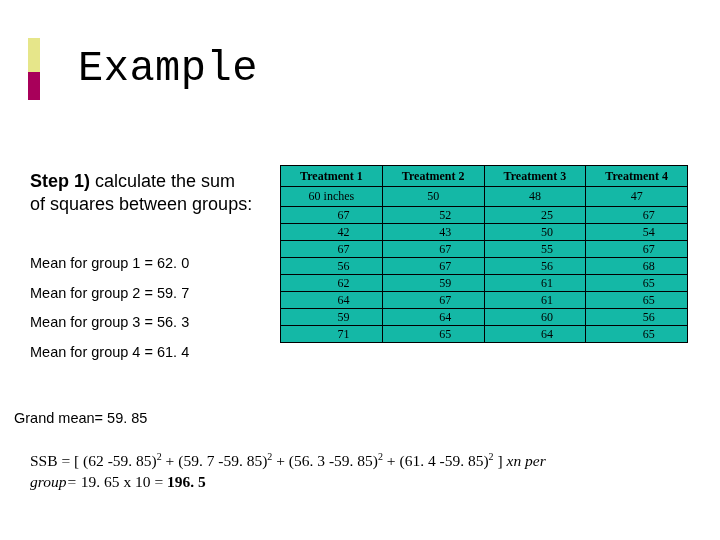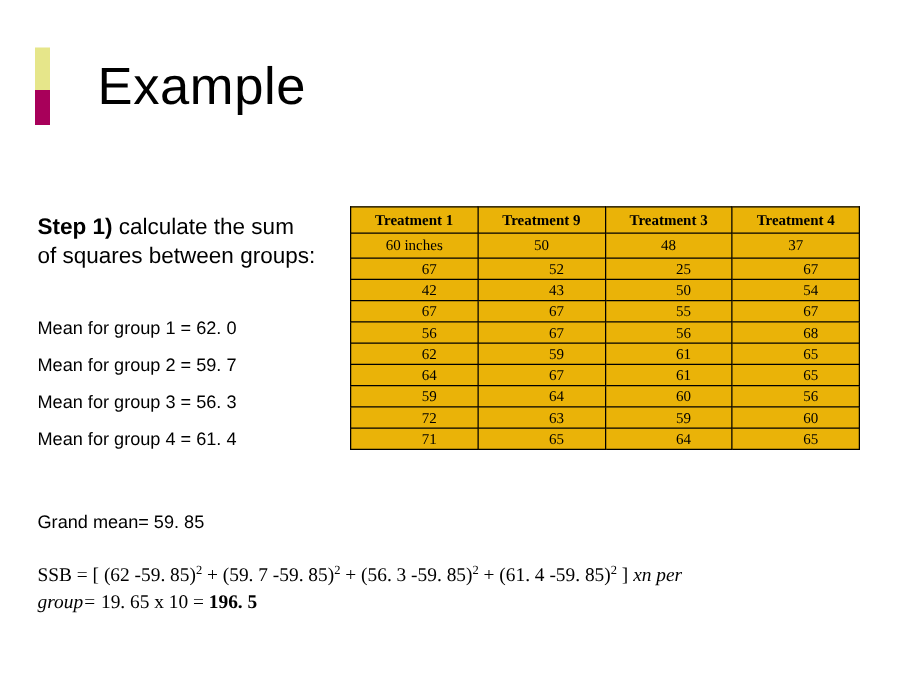--- a/index.html
+++ b/index.html
@@ -2,31 +2,31 @@
 <html><head>
 <meta charset="utf-8">
 <style>
   * { box-sizing: border-box; }
   html, body { margin:0; padding:0; width:720px; height:540px; background:#fff; font-family: Verdana, Arial, sans-serif; color:#000; }
   .slide { position:relative; width:720px; height:540px; }
   .title-area { position:absolute; left:28px; top:38px; display:flex; align-items:center; }
   .title-accent { width:12px; height:62px; display:inline-block; }
   .title-accent .top { display:block; width:12px; height:34px; background:#e6e68a; }
   .title-accent .bot { display:block; width:12px; height:28px; background:#a8005a; }
-  .title-text { font-family: Liberation Sans, sans-serif; font-size:42px; font-weight:400; margin-left:38px; letter-spacing:0.5px; }
+  .title-text { font-family: Liberation Mono, monospace; font-size:42px; font-weight:400; margin-left:38px; letter-spacing:0.5px; }
   .left-col { position:absolute; left:30px; top:170px; width:225px; }
   .step-text { font-size:18px; line-height:1.25; }
   .step-text b { font-weight:700; }
   .means { margin-top:34px; font-size:14.5px; line-height:2.05; }
-  .grand-mean { position:absolute; left:30px; top:410px; font-size:14.5px;text-align:right; }
+  .grand-mean { position:absolute; left:14px; top:410px; font-size:14.5px;text-align:right; }
   .formula { position:absolute; left:30px; top:450px; width:660px; font-family:"Times New Roman", serif; font-size:15.5px; line-height:1.35; }
   .formula .sup { font-size:10px; vertical-align:super; }
   .formula .ital { font-style:italic; }
   .tbl-wrap { position:absolute; left:280px; top:165px; width:408px; }
-  table { border-collapse:collapse; width:100%; background:#eab308; }
+  table { border-collapse:collapse; width:100%; background:#14b8a6; }
   td { border:1px solid #000; text-align:center; vertical-align:middle; font-family:"Times New Roman", serif; font-size:12px; padding:0; }
   .hdr td { font-weight:700; height:21px; }
   .subhdr td { height:20px;margin-top:28px; }
   .row td { height:17px;padding-left:24px; }
 </style>
 </head>
 <body>
 <div class="slide">
 
   <div class="title-area">
@@ -67,29 +67,29 @@
     <span>19. 65 x 10 = </span>
     <b>196. 5</b>
   </div>
 
   <div class="tbl-wrap">
     <div style="position:relative;">
       <table>
         <tbody>
             <tr class="hdr">
           <td>Treatment 1</td>
-          <td>Treatment 9</td>
+          <td>Treatment 2</td>
           <td>Treatment 3</td>
           <td>Treatment 4</td>
         </tr>
         <tr class="subhdr">
           <td>60 inches</td>
           <td>50</td>
           <td>48</td>
-          <td>37</td>
+          <td>47</td>
         </tr>
         </tbody>
           <tbody id="data-rows">
             <tr class="row">
               <td>67</td>
               <td>52</td>
               <td>25</td>
               <td>67</td>
             </tr>
             <tr class="row">
@@ -122,26 +122,20 @@
               <td>61</td>
               <td>65</td>
             </tr>
             <tr class="row">
               <td>59</td>
               <td>64</td>
               <td>60</td>
               <td>56</td>
             </tr>
             <tr class="row">
-              <td>72</td>
-              <td>63</td>
-              <td>59</td>
-              <td>60</td>
-            </tr>
-            <tr class="row">
               <td>71</td>
               <td>65</td>
               <td>64</td>
               <td>65</td>
             </tr>
           </tbody>
       </table>
       <div style="position:absolute; top:6px; left:6px; right:-6px; bottom:-6px; background:#7a7a7a; z-index:-1;"></div>
     </div>
   </div>

